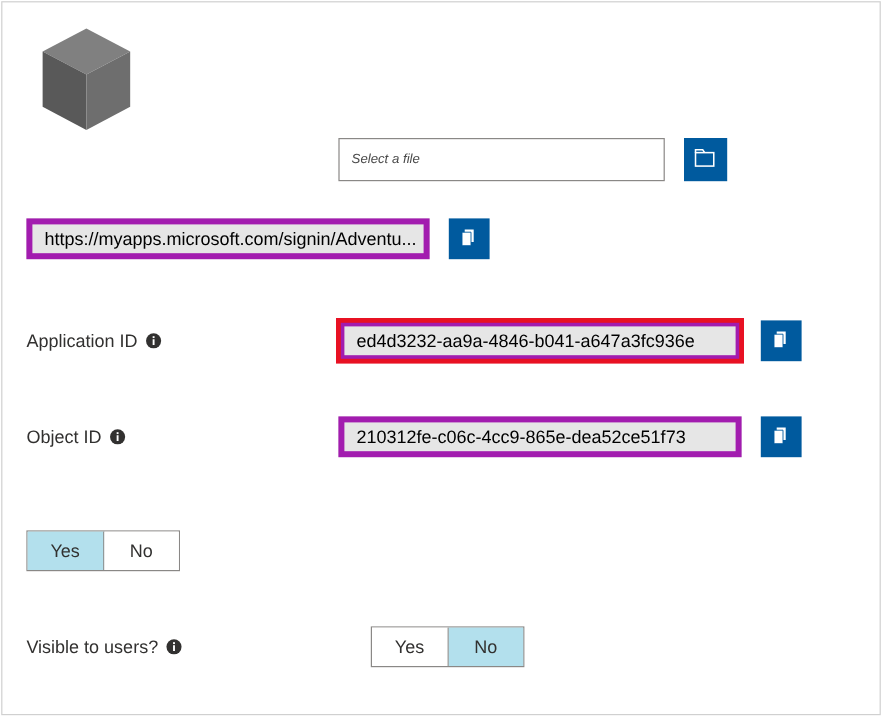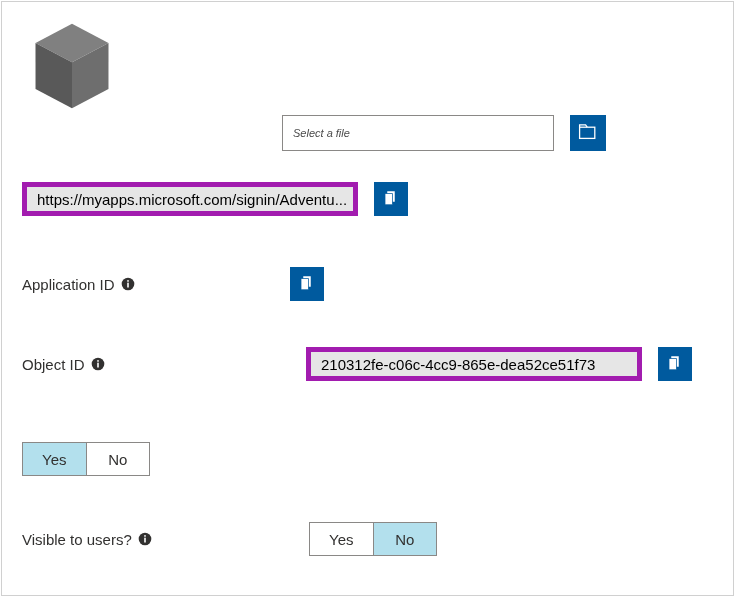--- a/index.html
+++ b/index.html
@@ -150,21 +150,21 @@
       background: #b3e0ed;
     }
     .toggle-opt:first-child {
       border-right: 1px solid #8a8886;
     }
     .row-logo        { height: 110px; padding-top: 18px;}
     .row-logo .label-col { padding-top: 44px;}
     .row-file        { height: 42px; }
     .row-url         { height: 90px; }
     .row-appid       { height: 80px; }
-    .row-objid       { height: 80px; gap: 24px; }
+    .row-objid       { height: 80px; }
     .row-assign      { height: 90px; padding-top: 20px;}
     .row-visible     { height: 80px; padding-top: 10px; gap: 27px;}
   </style>
 </head>
 <body>
 
 <div class="page">
 
   <div class="row row-logo">
     <div class="field-col">
@@ -212,20 +212,21 @@
       <span>Application ID</span>
       <span class="info-icon">
         <svg viewBox="0 0 16 16">
             <circle cx="8" cy="8" r="7.2"></circle>
             <rect x="7.1" y="6.5" width="1.8" height="5.5" fill="#fff"></rect>
             <rect x="7.1" y="3.6" width="1.8" height="1.8" fill="#fff"></rect>
           </svg>
       </span>
     </div>
     <div class="field-col">
+      <div class="readonly-input highlight-red">ed4d3232-aa9a-4846-b041-a647a3fc936e</div>
       <button class="copy-btn">
         <span>
           <svg viewBox="0 0 24 24">
               <path d="M7 3 H17 V17 H7 Z" fill="#fff"></path>
               <path d="M4 6 H14 V21 H4 Z" fill="#fff" stroke="#005a9e" stroke-width="1"></path>
             </svg>
         </span>
       </button>
     </div>
   </div>

